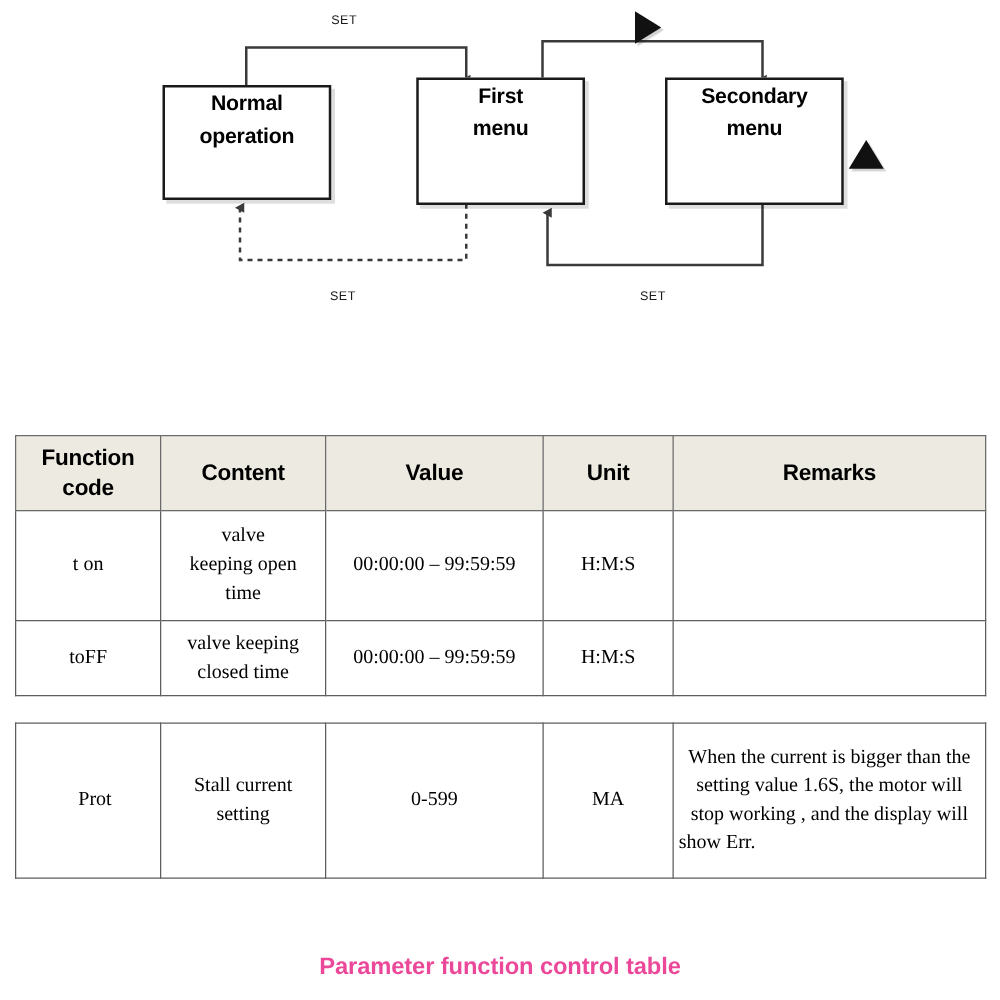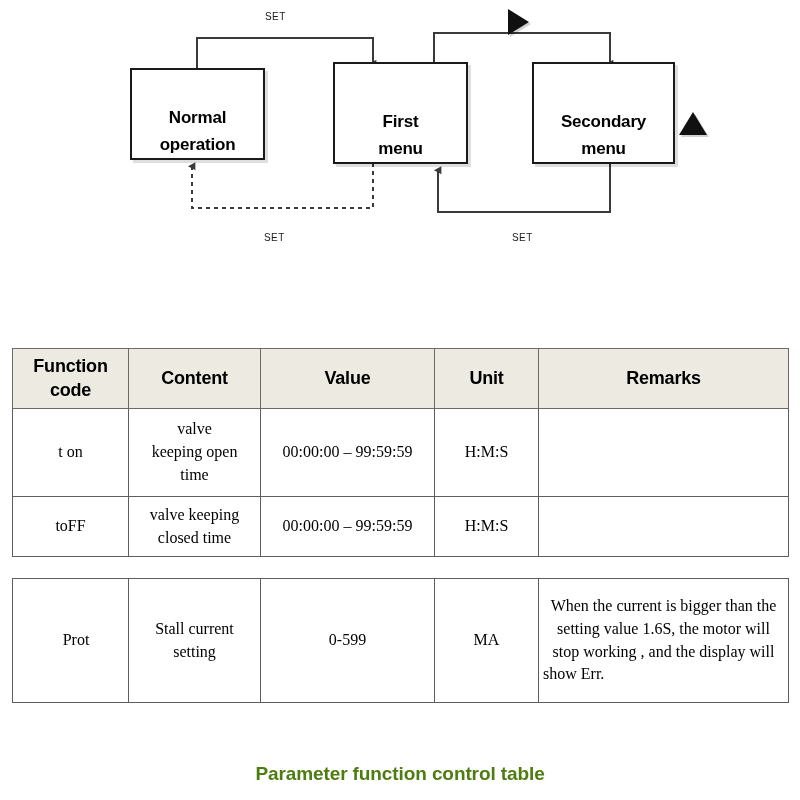--- a/index.html
+++ b/index.html
@@ -32,21 +32,21 @@
     top: 0;
   }
   .flow-box {
     position: absolute;
     box-sizing: border-box;
     border: 2px solid #1a1a1a;
     background: #ffffff;
     display: flex;
     flex-direction: column;
     align-items: center;
-    justify-content: flex-end;
+    justify-content: flex-start;
     font-family: "Liberation Sans", sans-serif;
     font-weight: bold;
     font-size: 17px;
     line-height: 1.55;
     letter-spacing: -0.2px;
     box-shadow: 3px 3px 0 rgba(0,0,0,0.13);
   }
   .flow-box .ln { display: block; white-space: nowrap; }
 
   .set-label {
@@ -141,21 +141,21 @@
   #table-caption {
     position: absolute;
     left: 0;
     top: 763px;
     width: 800px;
     text-align: center;
     font-family: "Liberation Sans", sans-serif;
     font-weight: bold;
     font-size: 19px;
     letter-spacing: -0.1px;
-    color: #4d7c0f;
+    color: #ec4899;
   }
 </style>
 </head>
 <body>
 
 <div id="diagram-section">
 
   <svg id="diagram-svg" width="800" height="320" viewBox="0 0 800 320">
     <defs>
       <marker id="arrowSolid" markerWidth="10" markerHeight="10" refX="5.2" refY="4" orient="auto" markerUnits="userSpaceOnUse">

